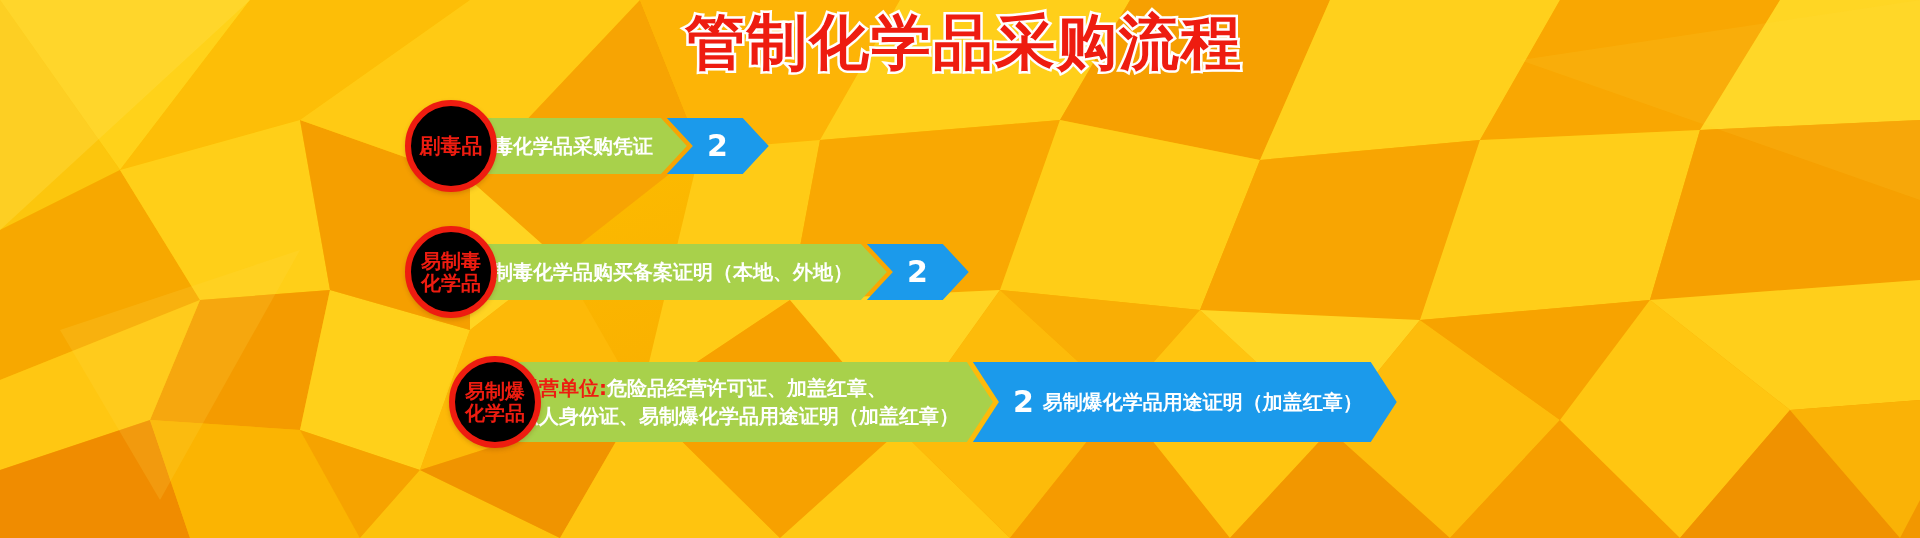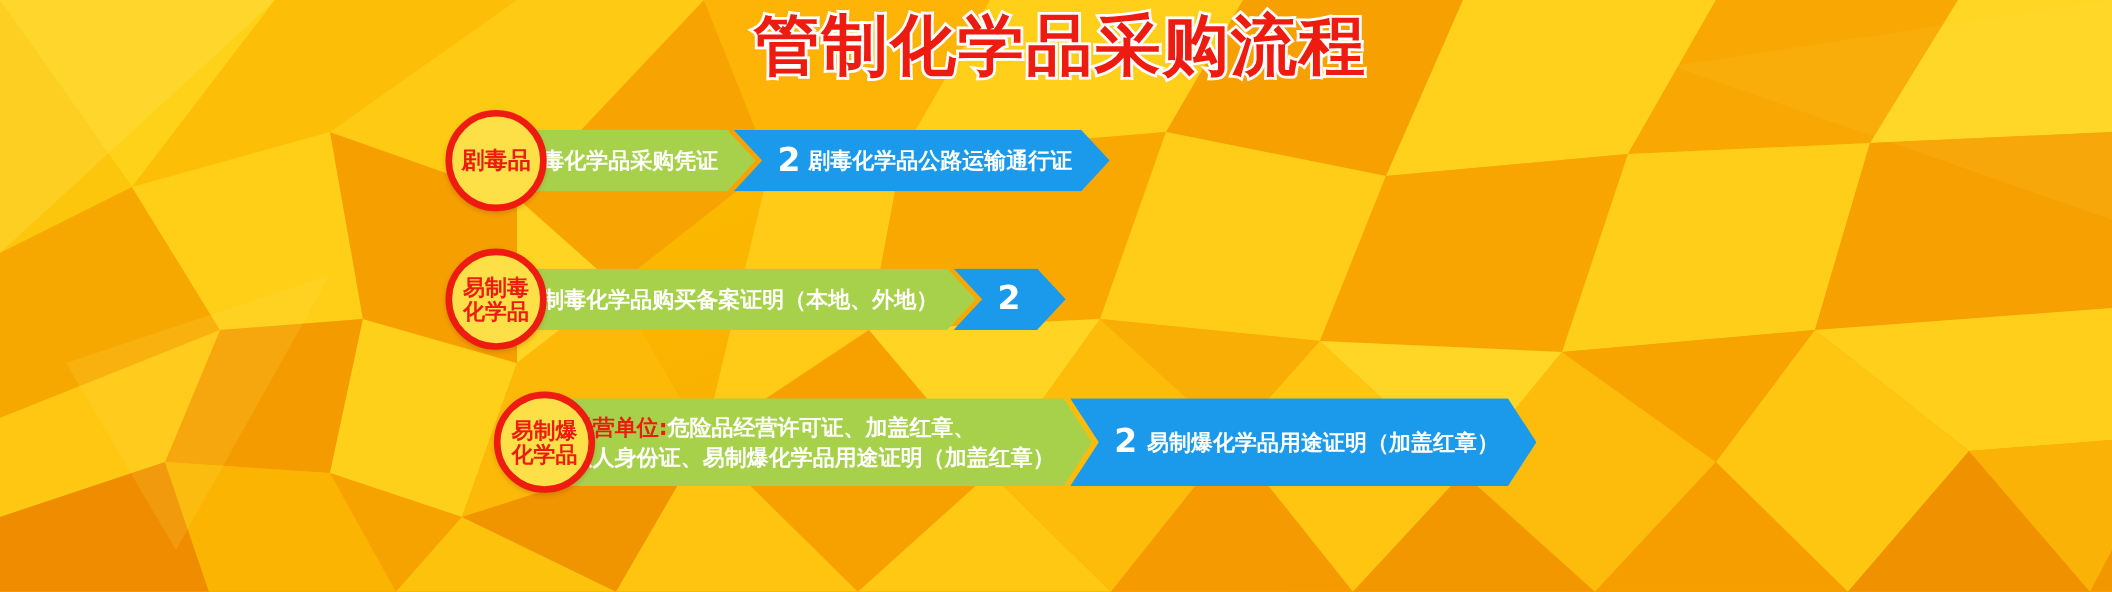--- a/index.html
+++ b/index.html
@@ -30,21 +30,21 @@
 
   
   .rows{ position:absolute; top:96px; left:0; width:1920px; z-index:4; }
   .row{ position:relative; height:100px; margin-bottom:26px; }
   .row.tall{ height:108px;margin-left:44px; }
 
   
   .badge{
     position:absolute; left:405px; top:50%; transform:translateY(-50%);
     width:92px; height:92px; border-radius:50%;
-    background:#fde047; border:6px solid #ee1c10;
+    background:#000000; border:6px solid #ee1c10;
     display:flex; align-items:center; justify-content:center;
     z-index:6;
     box-shadow:0 2px 4px rgba(120,60,0,.25);
   }
   .badge-text{
     color:#ee1c10; font-weight:bold; font-size:21px;
     line-height:1.05; text-align:center; white-space:pre-line;
     letter-spacing:0px;
   }
   .badge.two-line .badge-text{ font-size:20px; line-height:1.12; }
@@ -173,23 +173,20 @@
         <div class="arrow-body">
           <span class="num">1</span>
           <span class="lines">
               <span class="line">剧毒化学品采购凭证</span>
             </span>
         </div>
       </div>
       <div class="arrow blue">
         <div class="arrow-body">
           <span class="num">2</span>
-          <span class="lines">
-              <span class="line">剧毒化学品公路运输通行证</span>
-            </span>
         </div>
       </div>
     </div>
   </div>
 
   <div class="row" id="row2">
     <div class="badge two-line">
       <span class="badge-text">易制毒
 化学品</span>
     </div>

